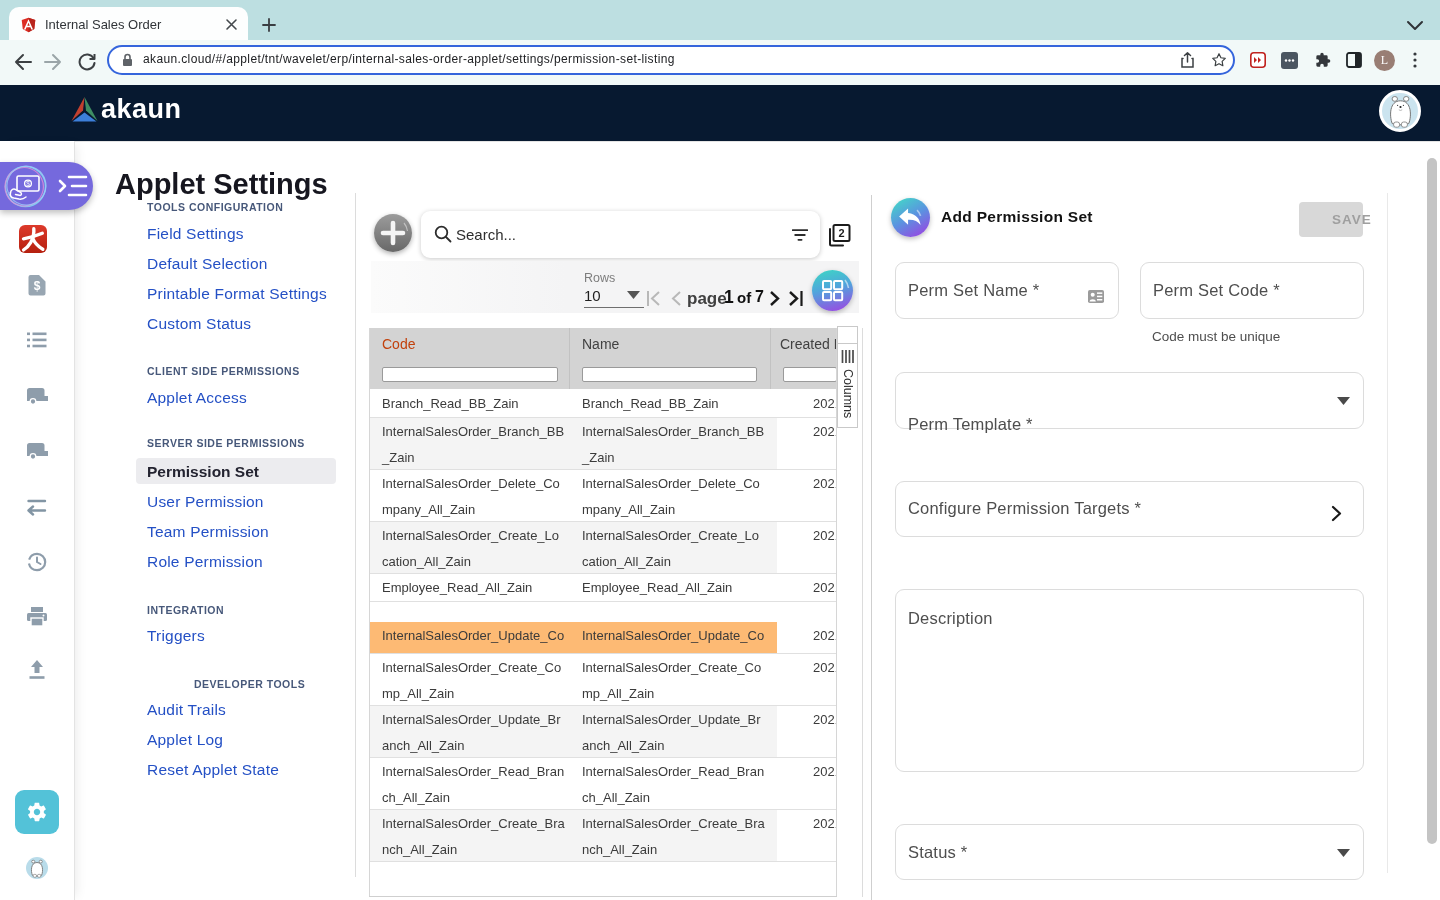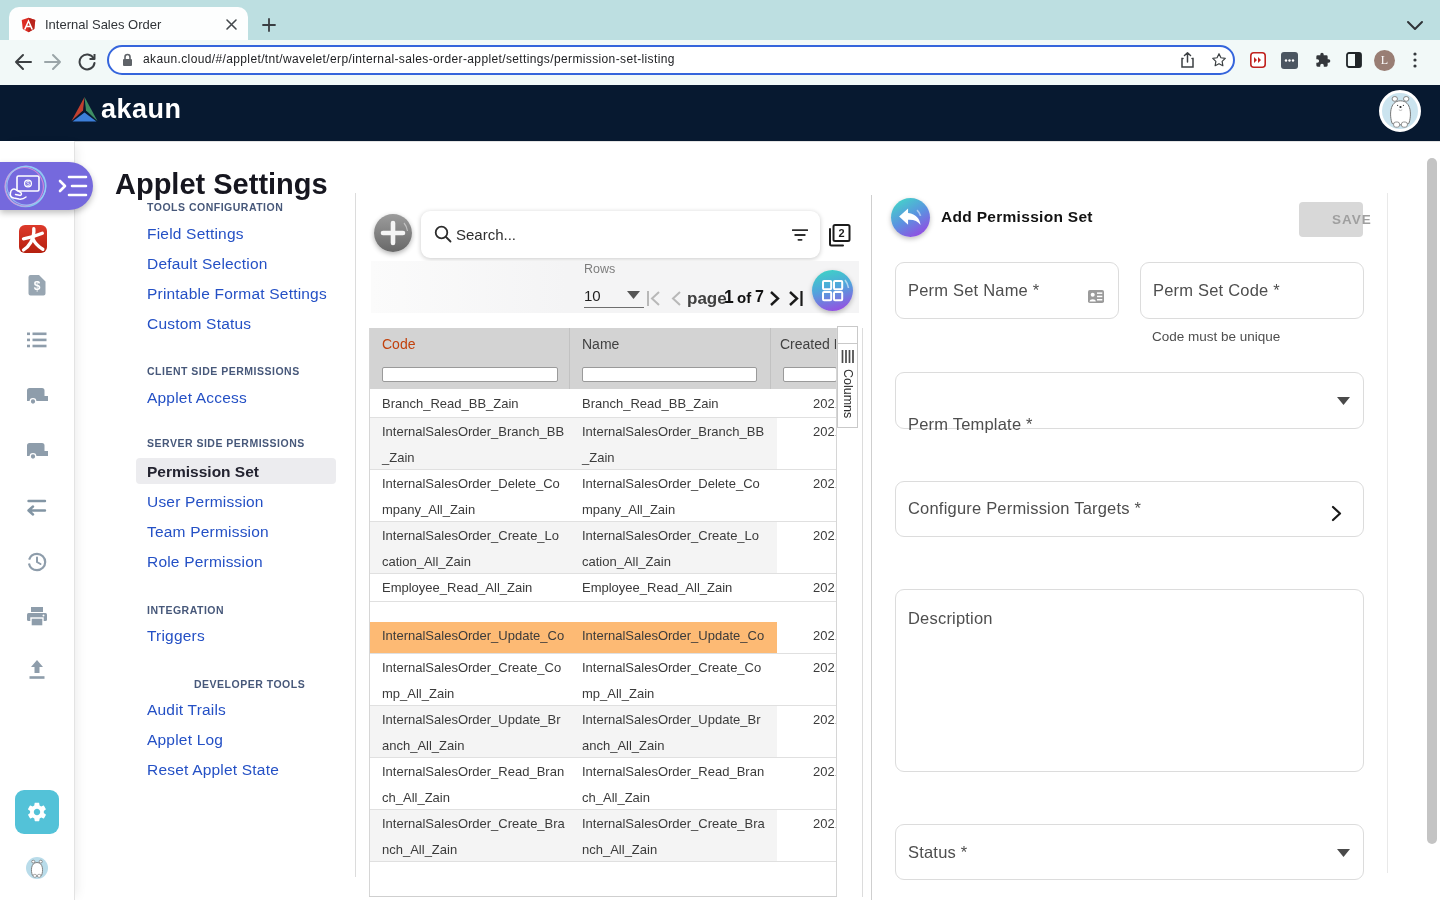--- a/index.html
+++ b/index.html
@@ -226,21 +226,21 @@
     <path d="M0.5 1.2 H15.5 M3.2 6 H12.8 M6.4 10.8 H9.6" stroke="#2d2d2d" stroke-width="1.8" stroke-linecap="round"></path>
   </svg>
 
 <svg class="abs" style="left:826px;top:223px;" width="25" height="25" viewBox="0 0 25 25">
   <path d="M4 6 V21 a1.5 1.5 0 0 0 1.5 1.5 H17" fill="none" stroke="#1c1c1c" stroke-width="2" stroke-linecap="round"></path>
   <rect x="7.5" y="2" width="16" height="16" rx="1.5" fill="none" stroke="#1c1c1c" stroke-width="2"></rect>
   <text x="15.5" y="14" font-size="11" font-weight="bold" fill="#1c1c1c" text-anchor="middle" font-family="Liberation Sans">2</text>
 </svg>
 
 <div class="abs" style="left:371px;top:261px;width:488px;height:52px;background:linear-gradient(90deg,#fbfbfb 0%,#f4f4f5 40%,#f4f4f5 100%);"></div>
-<div class="abs" style="left:584px;top:262px;font-size:12.5px;color:#7d7d7d;">Rows</div>
+<div class="abs" style="left:584px;top:271px;font-size:12.5px;color:#7d7d7d;">Rows</div>
 <div class="abs" style="left:584px;top:287px;font-size:15px;color:#1f1f1f;">10</div>
 <div class="abs" style="left:584px;top:307px;width:60px;height:1px;background:#6e6e6e;"></div>
 <svg class="abs" style="left:627px;top:291px;" width="13" height="8" viewBox="0 0 13 8">
     <path d="M0 0 H13 L6.5 8 Z" fill="#555"></path>
   </svg>
 <svg class="abs" style="left:646px;top:290px;" width="16" height="17" viewBox="0 0 16 17">
     <path d="M2 1 V16" stroke="#b8b8b8" stroke-width="2"></path>
     <path d="M13 2 L6 8.5 L13 15" stroke="#b8b8b8" stroke-width="2" fill="none"></path>
   </svg>
 <svg class="abs" style="left:670px;top:290px;" width="12" height="17" viewBox="0 0 12 17">

